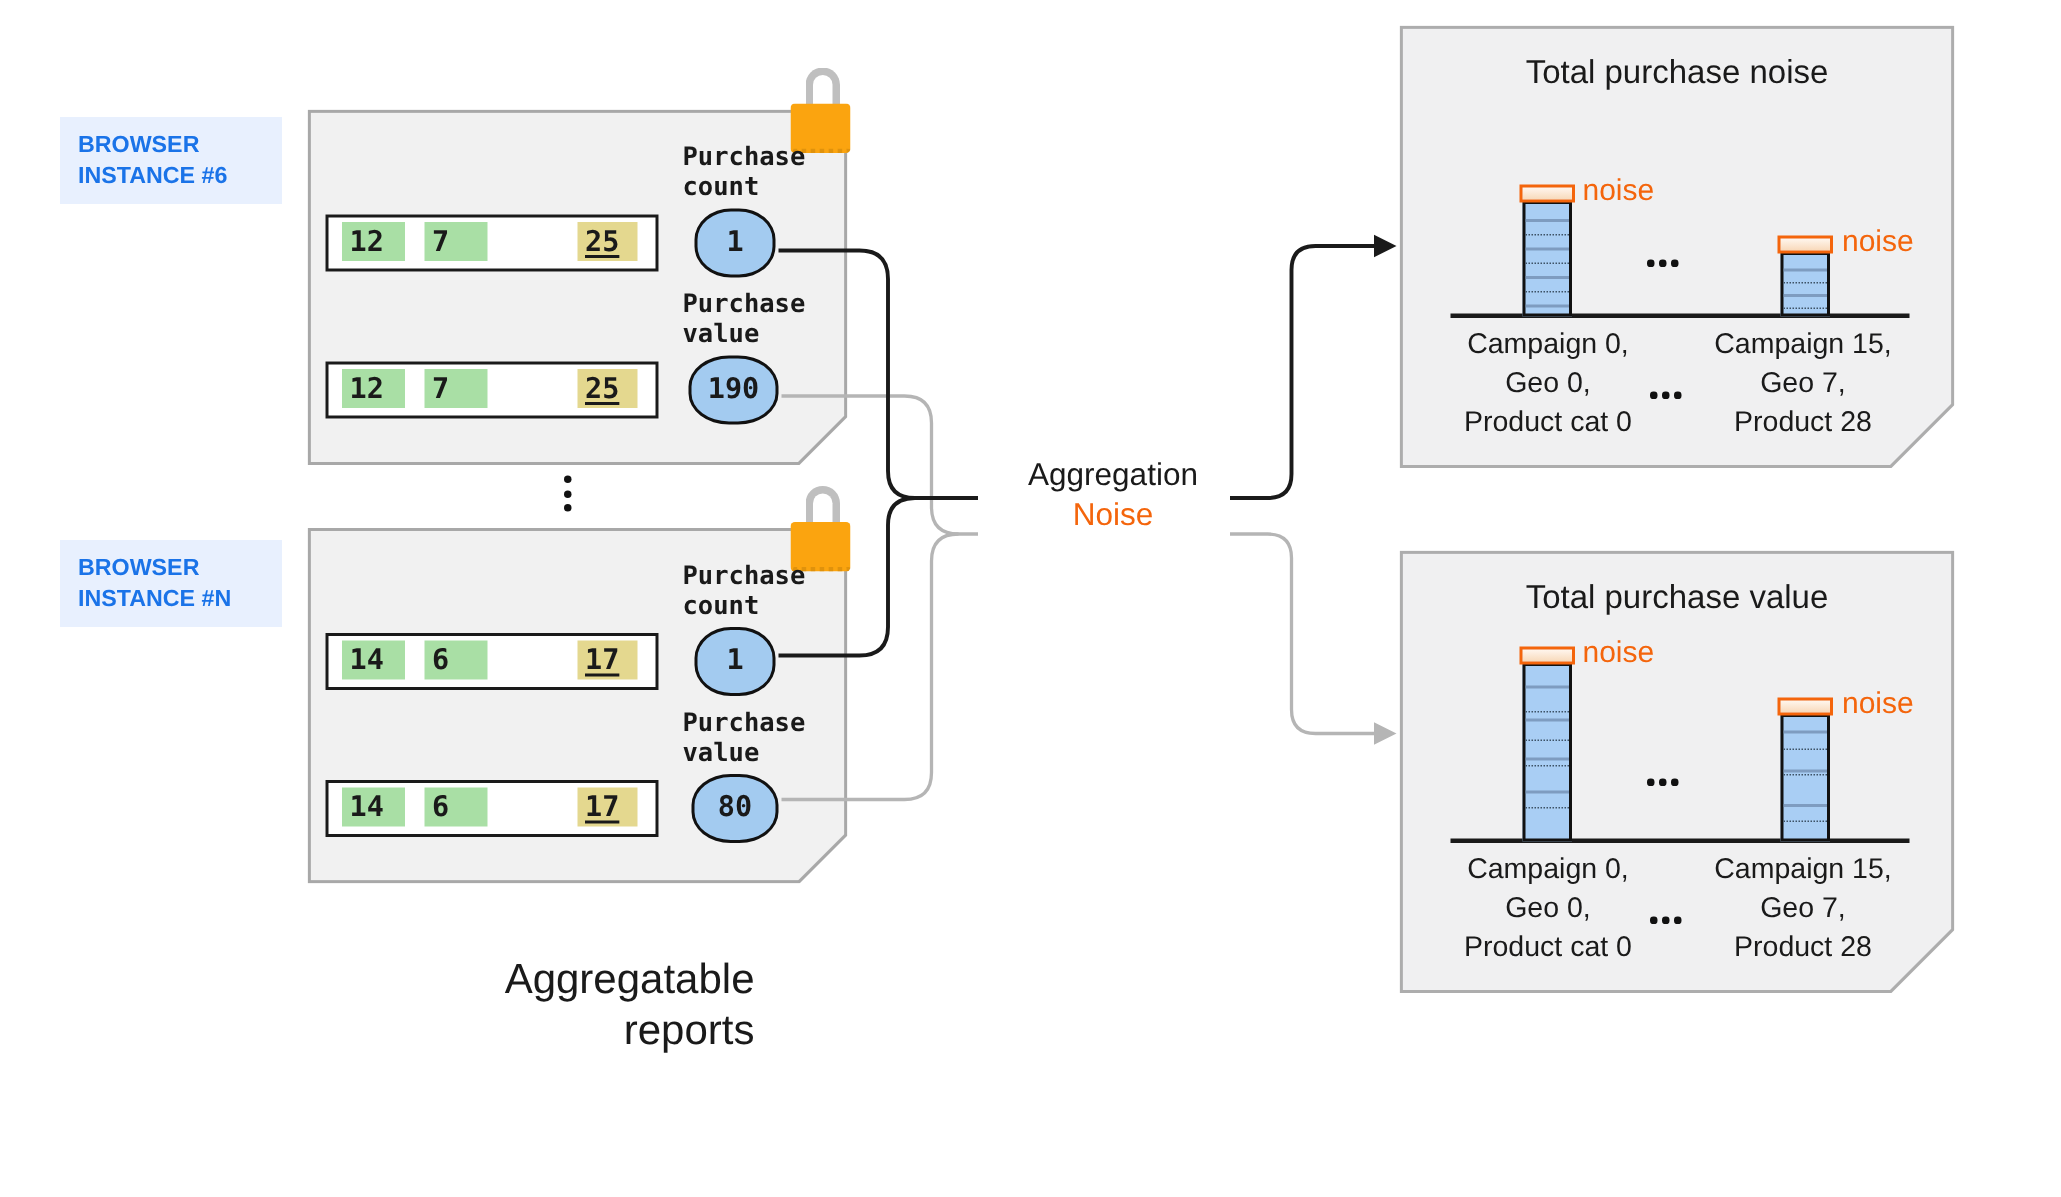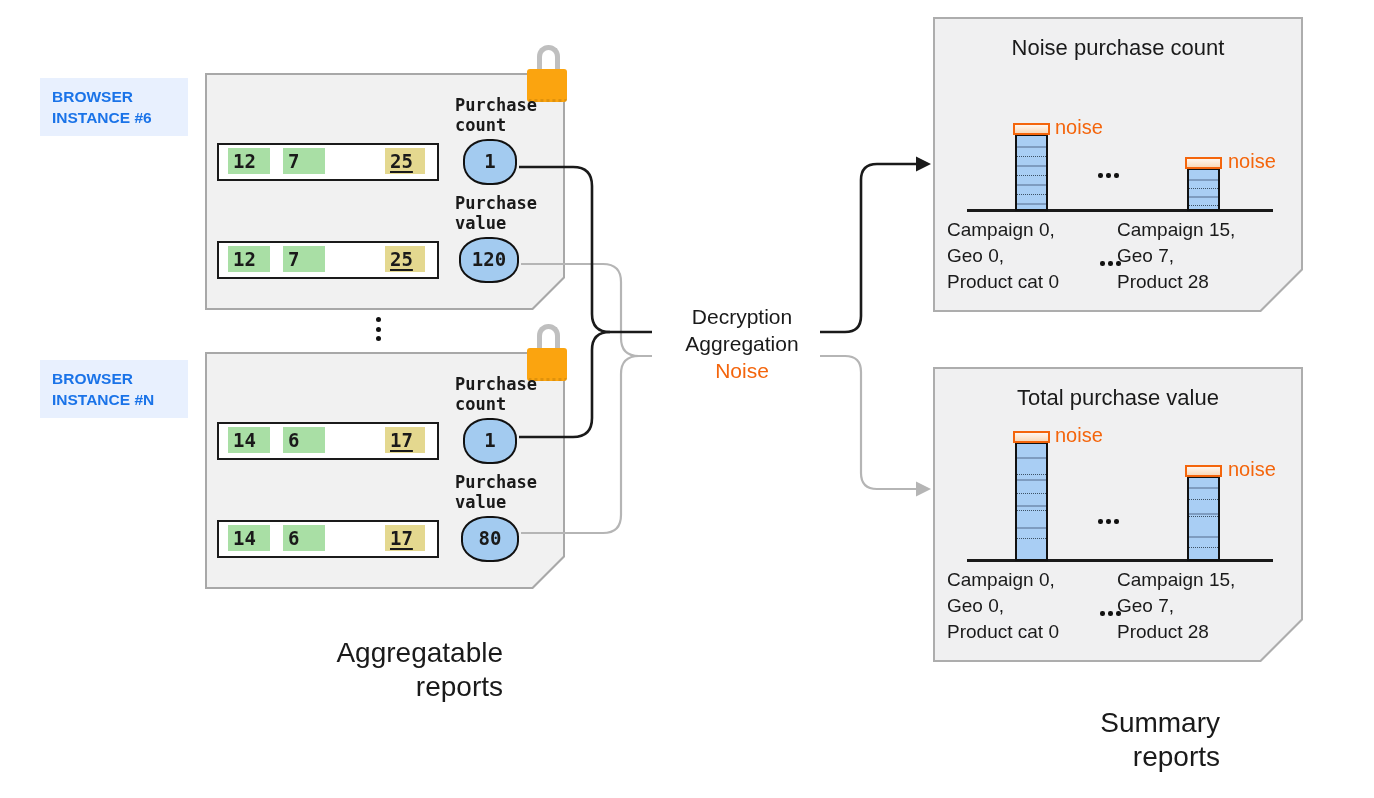--- a/index.html
+++ b/index.html
@@ -61,21 +61,21 @@
   .chart-title{position:absolute;left:0;top:18px;width:100%;text-align:center;font-size:22px;}
   .axis{position:absolute;left:34px;top:192px;width:306px;height:2.5px;background:#1a1a1a;}
   .bar{position:absolute;width:33px;background:#A9CEF4;border:2px solid #111;
        box-sizing:border-box;overflow:hidden;}
   .seg{box-sizing:border-box;}
   .seg + .seg{border-top:1px dotted #3d5266;}
   .seg:nth-child(even){border-top:2px solid #7e9cc0;}
   .noise-cap{position:absolute;width:37px;height:12px;border:2.5px solid #F4650C;
              box-sizing:border-box;background:linear-gradient(#fff6ee,#f8d9ba);}
   .noise-label{position:absolute;color:#F4650C;font-size:20px;line-height:20px;}
-  .cat{position:absolute;top:200px;width:170px;text-align:left;font-size:19px;line-height:26px;}
+  .cat{position:absolute;top:200px;width:170px;text-align:center;font-size:19px;line-height:26px;}
   .hdots{position:absolute;display:flex;gap:3.5px;align-items:center;}
   .hdots span{width:4.5px;height:4.5px;border-radius:50%;background:#111;}
 
   .caption{position:absolute;text-align:right;font-size:28px;line-height:34px;}
 </style>
 </head>
 <body>
 
 <div class="canvas">
 
@@ -95,21 +95,21 @@
       <span class="cell green" style="left:64px">7</span>
       <span class="cell yellow" style="left:166px"><span class="u">25</span></span>
     </div>
     <div class="bubble" style="left:258px;top:66px;width:54px">1</div>
     <div class="mono-label" style="left:250px;top:120px">Purchase value</div>
     <div class="hist-row" style="top:168px">
       <span class="cell green" style="left:9px">12</span>
       <span class="cell green" style="left:64px">7</span>
       <span class="cell yellow" style="left:166px"><span class="u">25</span></span>
     </div>
-    <div class="bubble" style="left:254px;top:164px;width:60px">120</div>
+    <div class="bubble" style="left:254px;top:164px;width:60px">190</div>
   </div>
 
   <div class="vdots">
     <span></span>
       <span></span>
       <span></span>
   </div>
 
   <div class="report-box" style="left:205px;top:352px">
     <div class="shape-border"></div>
@@ -128,42 +128,41 @@
     <div class="mono-label" style="left:250px;top:120px">Purchase value</div>
     <div class="hist-row" style="top:168px">
       <span class="cell green" style="left:9px">14</span>
       <span class="cell green" style="left:64px">6</span>
       <span class="cell yellow" style="left:166px"><span class="u">17</span></span>
     </div>
     <div class="bubble" style="left:256px;top:164px;width:58px">80</div>
   </div>
 
   <div class="mid-text">
-    <div>Decryption</div>
     <div>Aggregation</div>
     <div class="noise">Noise</div>
   </div>
 
   <svg class="flow" width="1374" height="798" viewBox="0 0 1374 798">
 
     <path d="M521,264 H603 Q621,264 621,282 V338 Q621,356 639,356 H652" fill="none" stroke="#B5B5B5" stroke-width="2.2"></path>
     <path d="M521,533 H603 Q621,533 621,515 V374 Q621,356 639,356" fill="none" stroke="#B5B5B5" stroke-width="2.2"></path>
     <path d="M820,356 H845 Q861,356 861,372 V473 Q861,489 877,489 H916" fill="none" stroke="#B5B5B5" stroke-width="2.2"></path>
     <polygon points="916,481.5 916,496.5 931,489" fill="#B5B5B5"></polygon>
 
     <path d="M519,167 H573 Q592,167 592,186 V314 Q592,332 610,332 H652" fill="none" stroke="#1a1a1a" stroke-width="2.6"></path>
     <path d="M519,437 H573 Q592,437 592,418 V350 Q592,332 610,332" fill="none" stroke="#1a1a1a" stroke-width="2.6"></path>
     <path d="M820,332 H845 Q861,332 861,316 V180 Q861,164 877,164 H916" fill="none" stroke="#1a1a1a" stroke-width="2.6"></path>
     <polygon points="916,156.5 916,171.5 931,164" fill="#1a1a1a"></polygon>
   </svg>
 
   <div class="summary-box" style="top:17px">
     <div class="sum-border"></div>
     <div class="sum-fill"></div>
-    <div class="chart-title">Noise purchase count</div>
+    <div class="chart-title">Total purchase noise</div>
     <div class="axis"></div>
     <div class="bar" style="left: 82px; height: 77px; bottom: 101px;">
         <div class="seg" style="height: 10px;"></div>
         <div class="seg" style="height: 10px;"></div>
         <div class="seg" style="height: 9px;"></div>
         <div class="seg" style="height: 10px;"></div>
         <div class="seg" style="height: 9px;"></div>
         <div class="seg" style="height: 10px;"></div>
         <div class="seg" style="height: 9px;"></div>
         <div class="seg" style="height: 10px;"></div>
@@ -246,15 +245,14 @@
         <span></span>
       </div>
     <div class="cat" style="left:184px">
       <div>Campaign 15,</div>
       <div>Geo 7,</div>
       <div>Product 28</div>
     </div>
   </div>
 
   <div class="caption" style="left:258px;top:636px;width:245px">Aggregatable reports</div>
-  <div class="caption" style="left:1020px;top:706px;width:200px">Summary reports</div>
 
 </div>
 
 </body></html>

